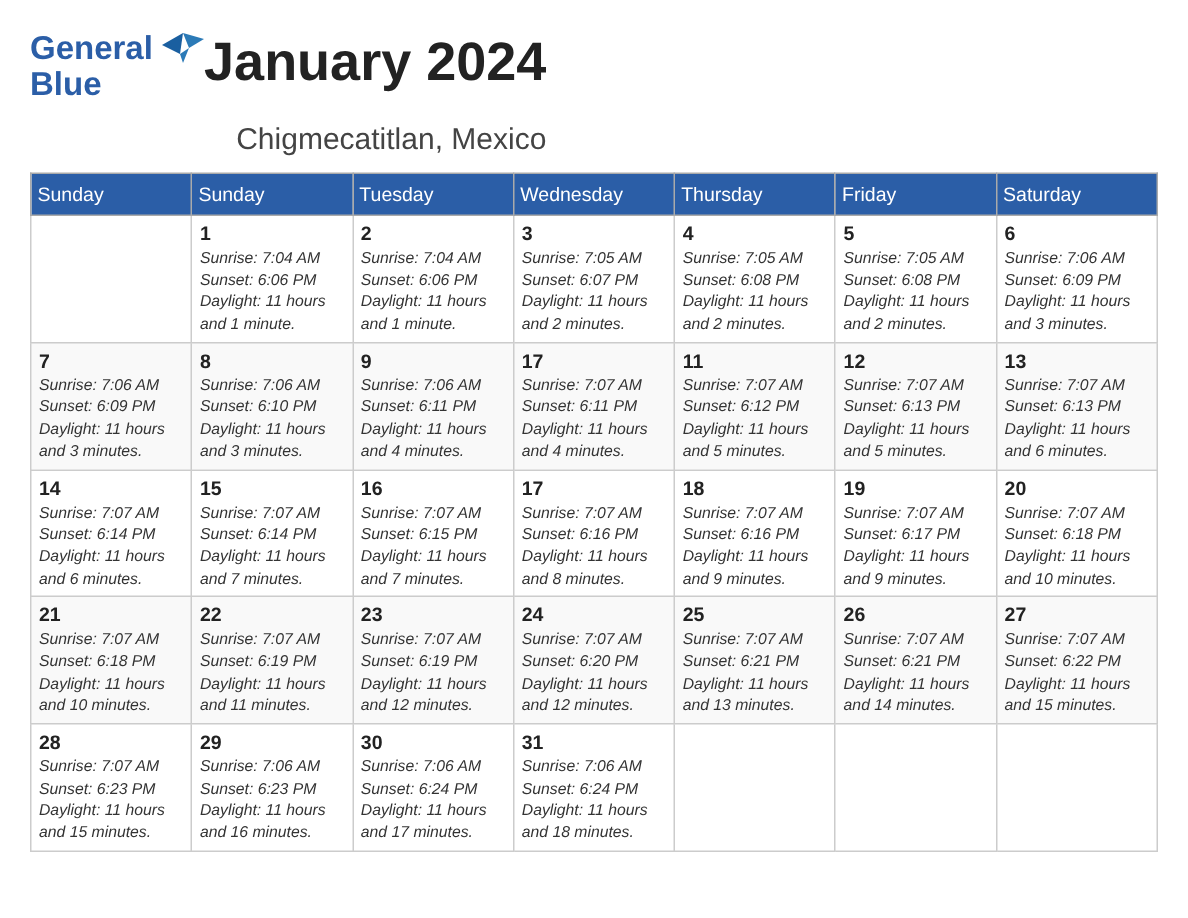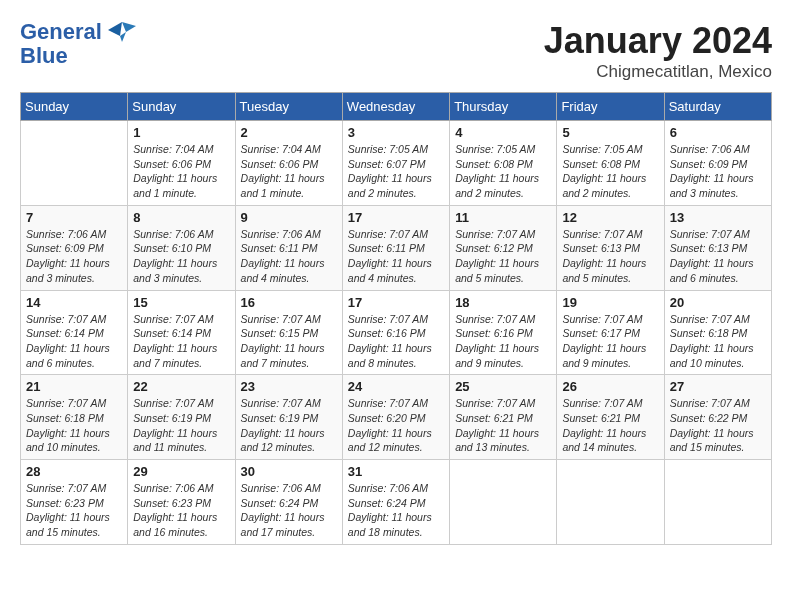--- a/index.html
+++ b/index.html
@@ -5,39 +5,39 @@
     * { box-sizing: border-box; margin: 0; padding: 0; }
     body {
       font-family: Arial, sans-serif;
       background: #fff;
       width: 792px;
       min-height: 612px;
       padding: 20px;
     }
     .header-section {
       display: flex;
-      justify-content: space-between;
       align-items: flex-start;
       margin-bottom: 10px;
     }
     .logo {
       display: flex;
       align-items: center;
     }
     .title-block {
       text-align: right;
     }
     .main-title {
       font-size: 36px;
       font-weight: bold;
       color: #222;
     }
     .subtitle {
-      font-size: 17px;
+      font-size: 20px;
       color: #444;
+      margin-top: 20px;
     }
     .calendar-table {
       width: 100%;
       border-collapse: collapse;
       font-size: 11px;
       border-radius: 27px;
     }
     .calendar-table thead tr th {
       background-color: #2b5ea7;
       color: #fff;

